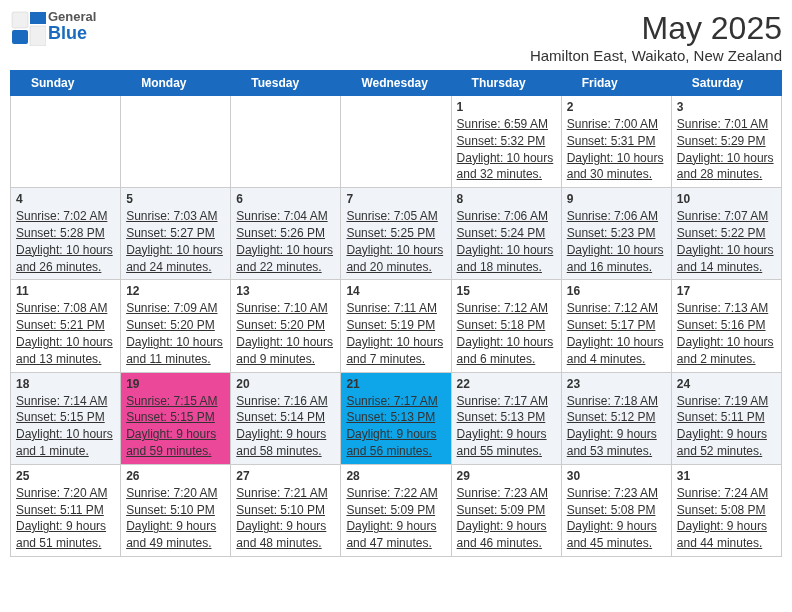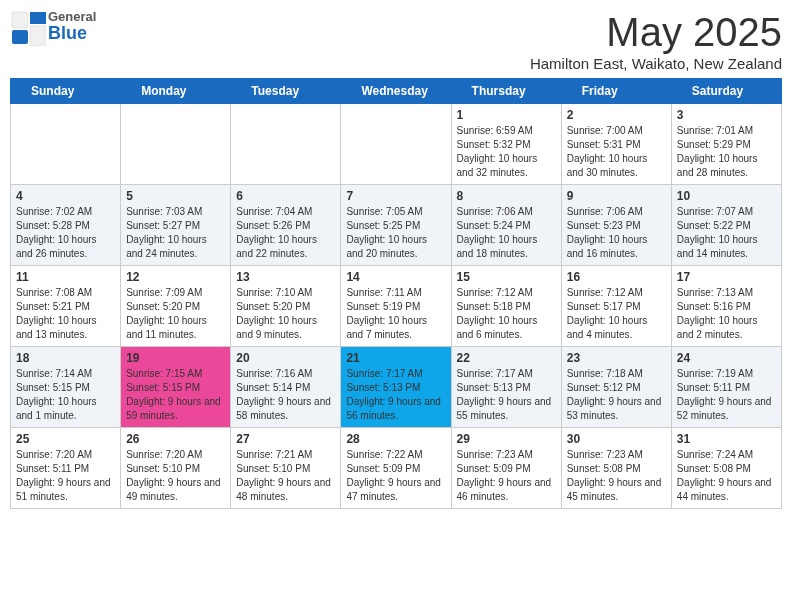--- a/index.html
+++ b/index.html
@@ -15,21 +15,21 @@
       justify-content: space-between;
       align-items: flex-start;
       margin-bottom: 6px;
     }
     .logo {
       display: flex;
       align-items: center;
       gap: 4px;
     }
     .title-area { text-align: right; }
-    .month-title { font-size: 40px; color: #333; font-weight: normal; }
+    .month-title { font-size: 32px; color: #333; font-weight: normal; }
     .location-title { font-size: 15px; color: #333; }
     .calendar-table {
       width: 100%;
       border-collapse: collapse;
       border: 1px solid #ccc;
     }
     .calendar-table th {
       background-color: #1a6bbf;
       color: #fff;
       font-size: 12px;
@@ -51,23 +51,24 @@
     .calendar-table tr:nth-child(even) td {
       background-color: #f5f5f5;
     }
     .day-number {
       font-size: 12px;
       font-weight: bold;
       margin-bottom: 2px;
       display: block;
     }
     .day-info {
-      font-size: 10px;
+      font-size: 12px;
       color: #333;
       line-height: 1.4;
+      text-decoration: underline;
     }
     .empty-cell { background: #fff !important; }
   </style>
 </head>
 <body>
 
 <div class="header-area">
   <div class="logo">
     <div style="display:flex; align-items:flex-start; gap:2px;">
       <div style="position:relative; width:36px; height:36px;">

